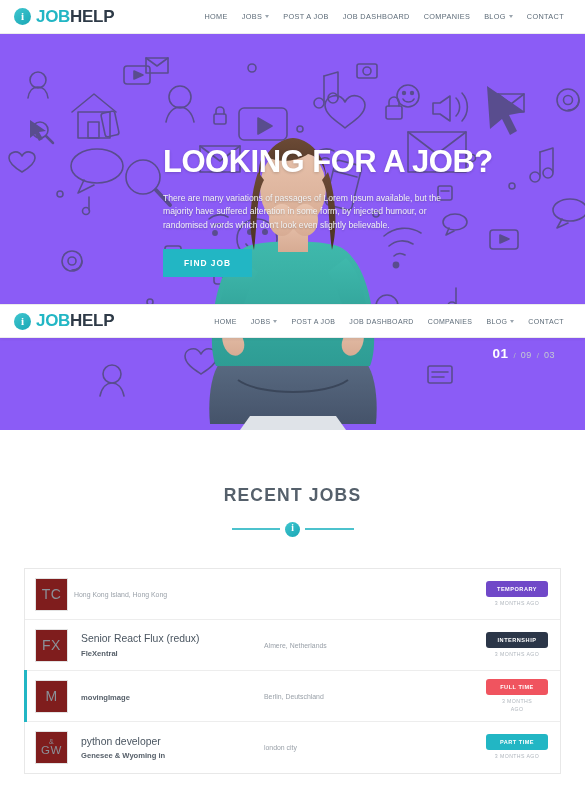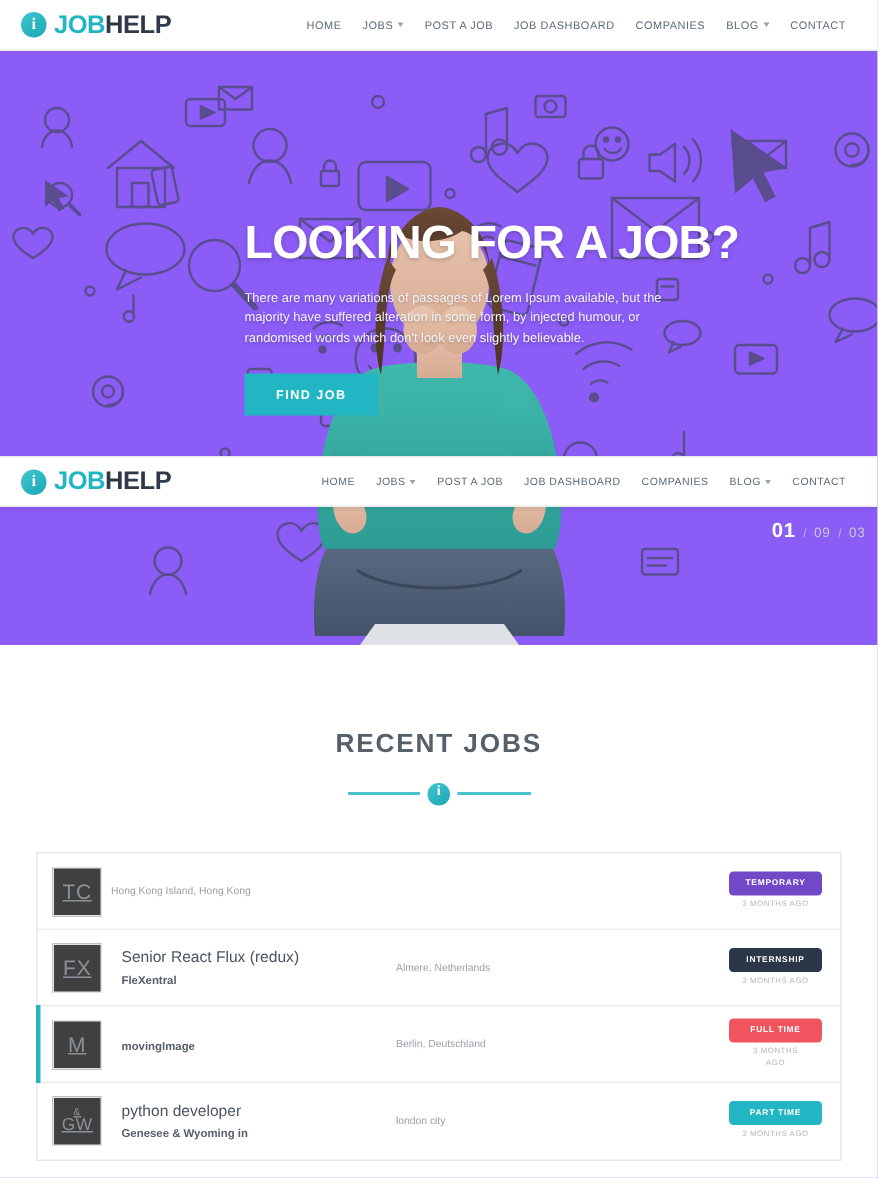--- a/index.html
+++ b/index.html
@@ -73,21 +73,21 @@
   
   .navbar-sticky {
     position: absolute; left: 0; right: 0; top: 304px;
     z-index: 6; border-top: 1px solid #ececec;
     box-shadow: 0 1px 3px rgba(0,0,0,.07);
   }
   .navbar-sticky .nav-links a { font-size: 7px; padding: 0 7px; }
 
   
   .pager {
-    position: absolute; right: 8px; top: 346px; z-index: 7;
+    position: absolute; right: 30px; top: 346px; z-index: 7;
     display: flex; align-items: baseline; gap: 5px;
   }
   .pager .pg { color: #c3cad1; font-size: 9px; letter-spacing: .5px; cursor: pointer; }
   .pager .pg.active { color: #ffffff; font-size: 13.5px; font-weight: bold; }
   .pager .sep { color: #b3bbc3; font-size: 8px; }
 
   
   .section { padding-top: 55px; }
   .sec-title {
     text-align: center; color: #55606b; font-size: 17.5px;
@@ -118,21 +118,21 @@
   }
   .job-row:last-child { border-bottom: none; }
   .job-row.featured::before {
     content: ""; position: absolute; left: -1px; top: -1px; bottom: -1px;
     width: 3px; background: #22b6c4;
   }
   .avatar {
     width: 33px; height: 33px; border: 1px solid #e3e3e3;
     display: flex; align-items: center; justify-content: center;
     color: #8b9199; font-size: 14px; letter-spacing: .5px;
-    flex: none; background: #404040; text-decoration: underline;
+    flex: none; background: #7f1d1d;
   }
   .avatar.stacked {
     flex-direction: column; line-height: .95; font-size: 11.5px;
   }
   .avatar.stacked .amp { font-size: 7px; }
   .job-main { flex: none; width: 190px; padding-left: 13px; }
   .job-title { color: #4a5560; font-size: 10.4px; line-height: 1.35; }
   .job-company { color: #57606a; font-size: 7.6px; font-weight: bold; margin-top: 2px; }
   .job-loc { flex: 1; color: #9aa1a9; font-size: 6.9px; padding-left: 6px; }
   .job-right {

